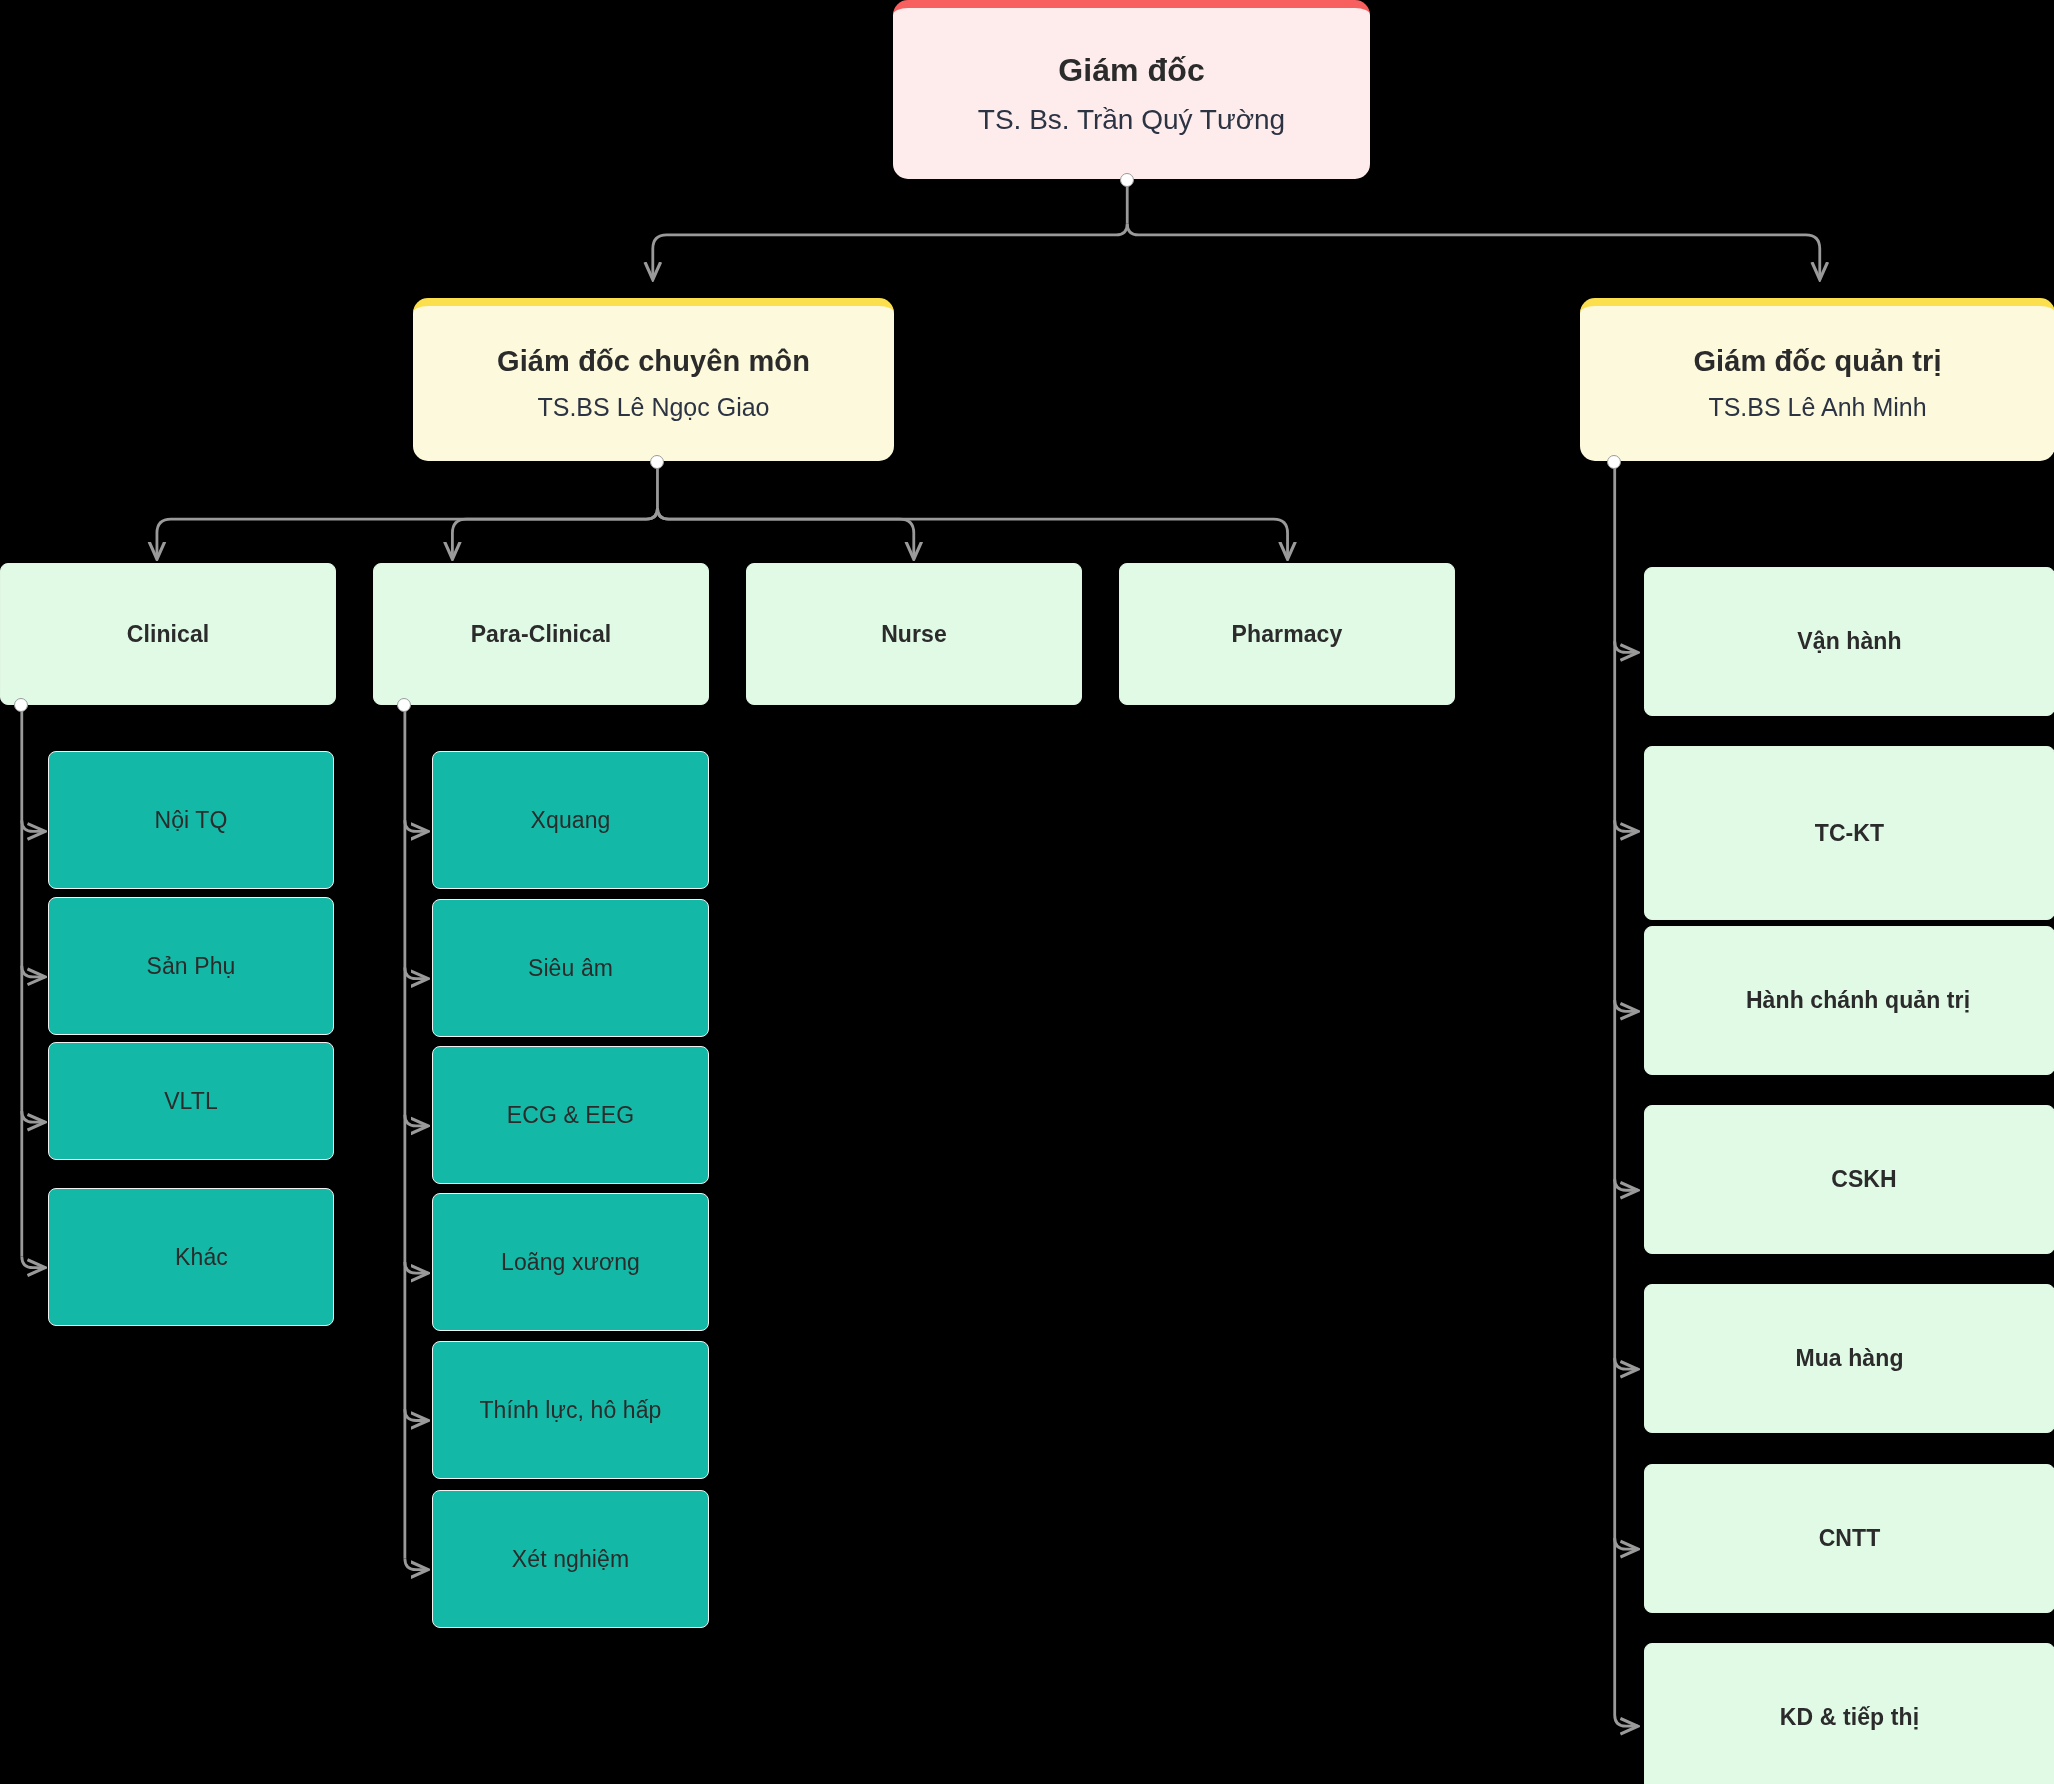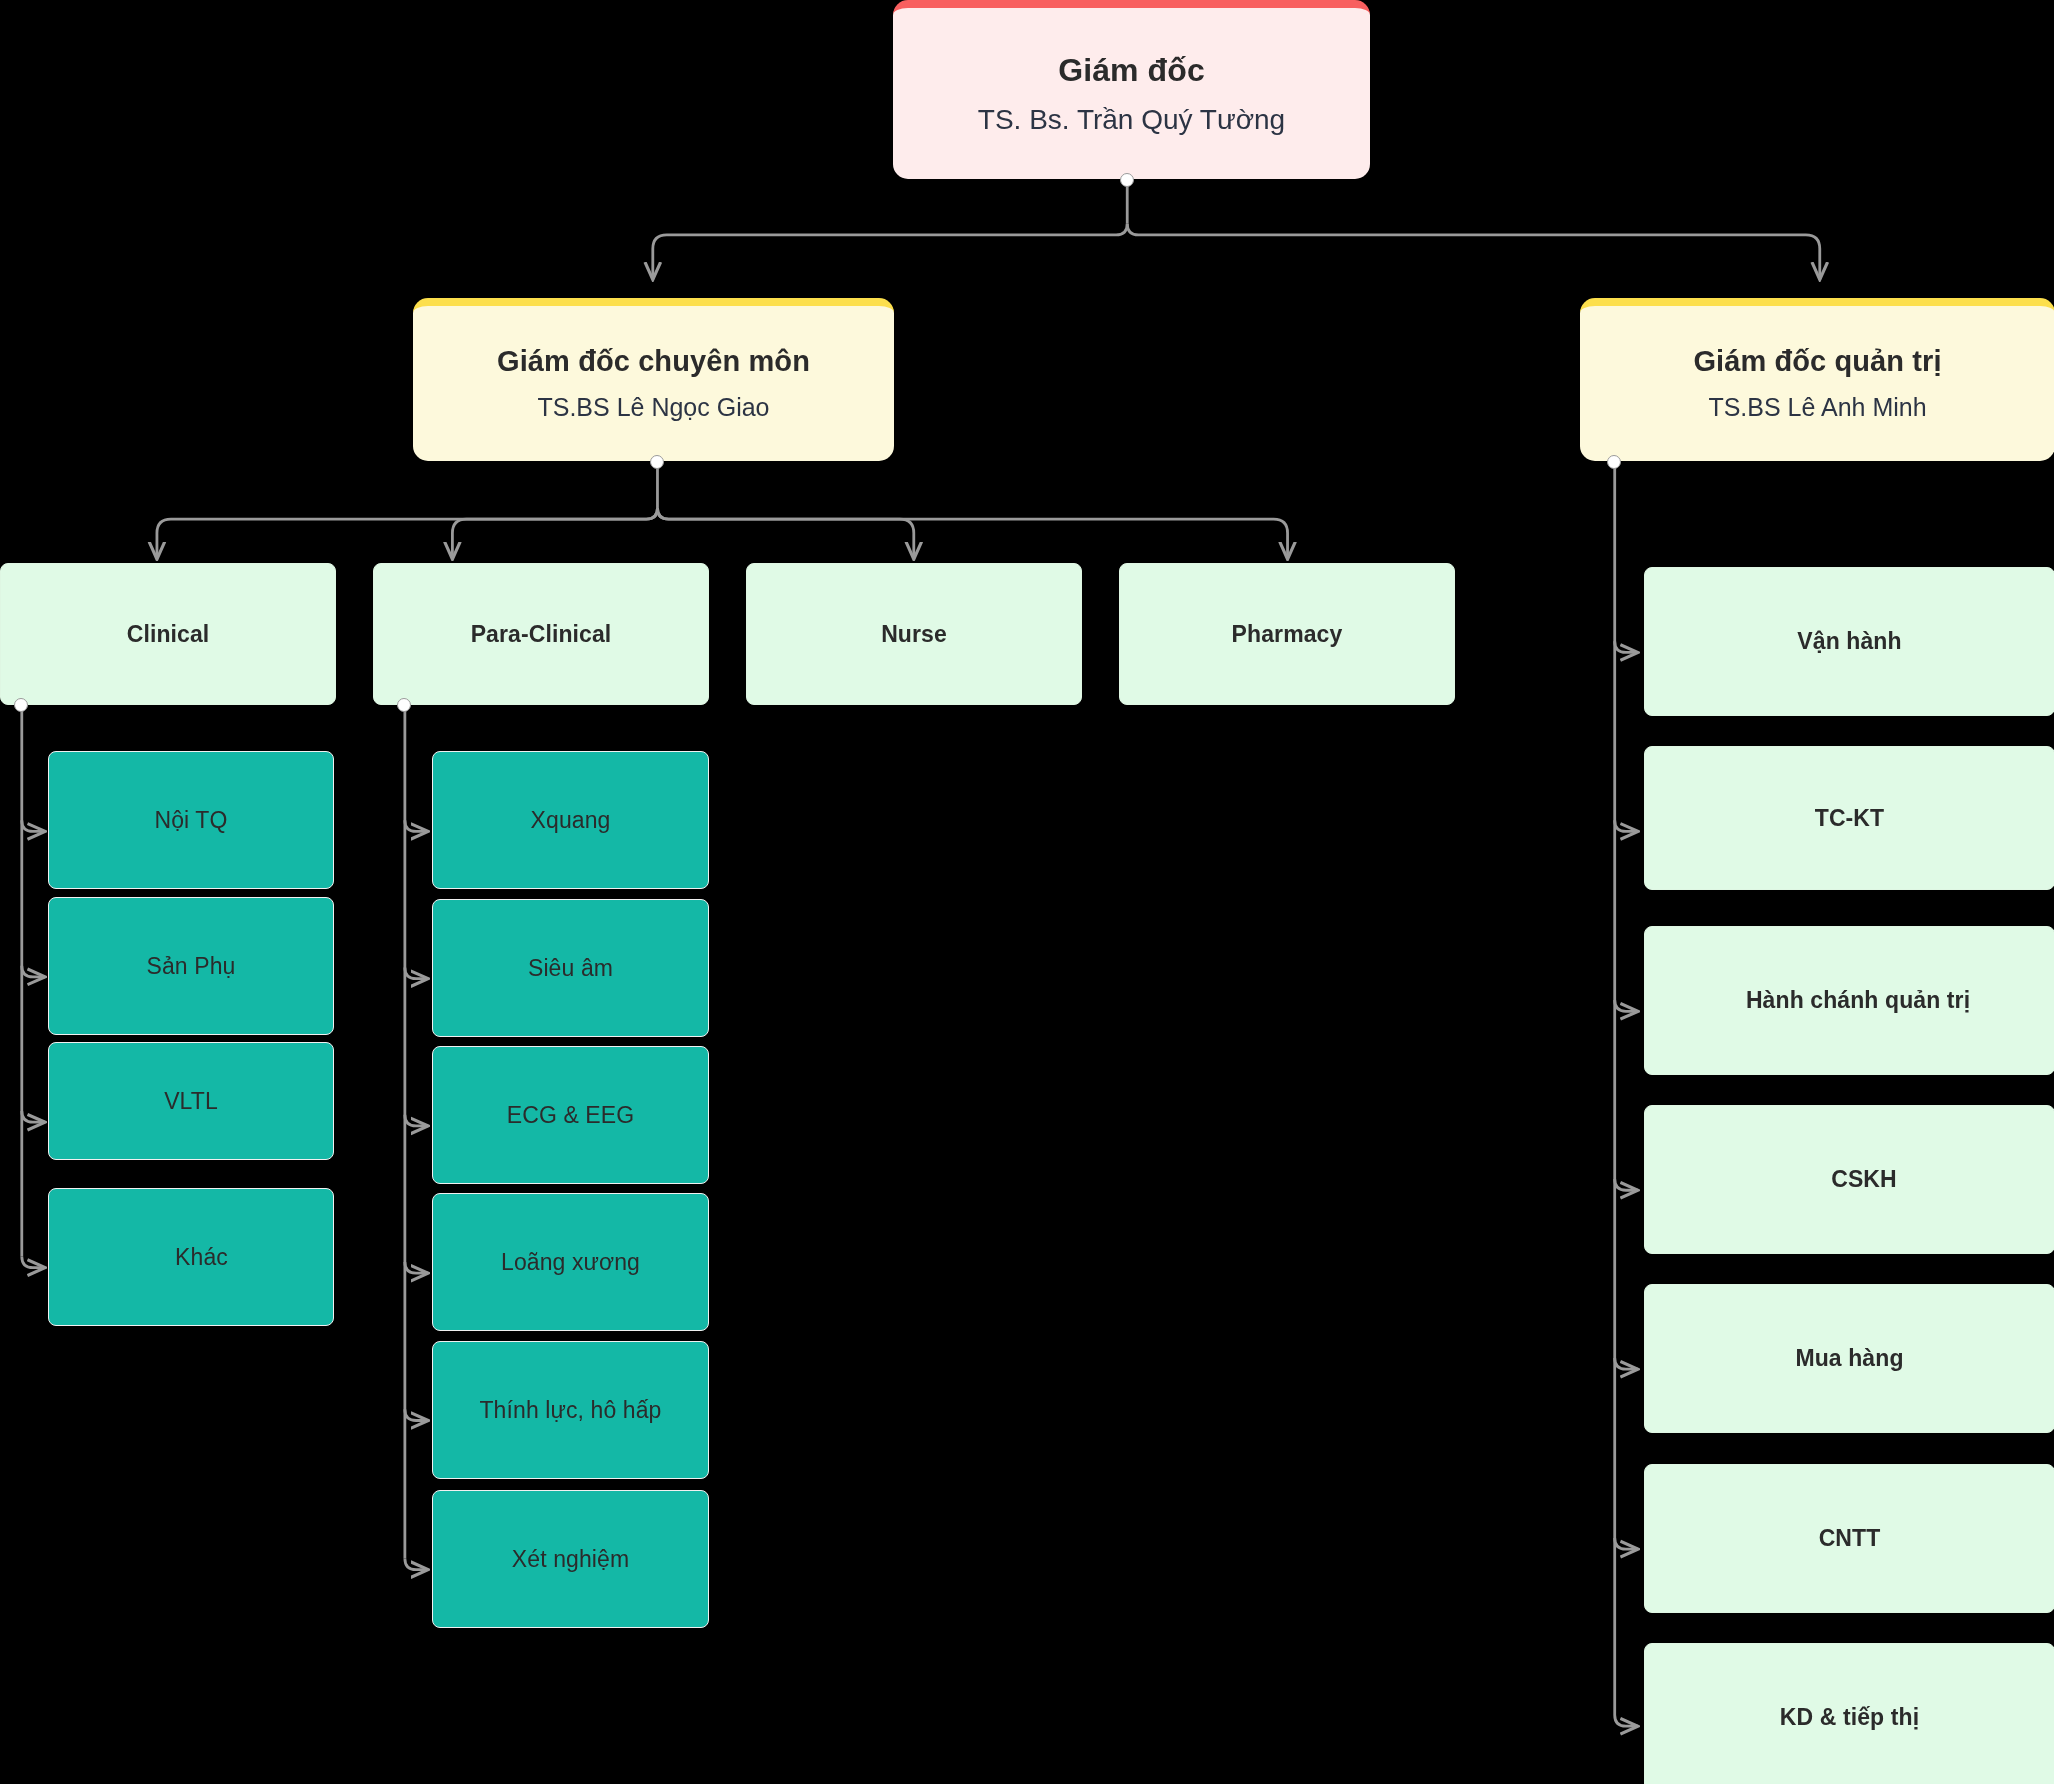--- a/index.html
+++ b/index.html
@@ -200,21 +200,21 @@
   <div class="node leaf" style="left:432px; top:1341px; width:277px; height:138px;">
     <div class="title">Thính lực, hô hấp</div>
   </div>
   <div class="node leaf" style="left:432px; top:1490px; width:277px; height:138px;">
     <div class="title">Xét nghiệm</div>
   </div>
 
   <div class="node dept" style="left:1644px; top:567px; width:411px; height:149px;">
     <div class="title">Vận hành</div>
   </div>
-  <div class="node dept" style="left:1644px; top:746px; width:411px; height:144px;">
+  <div class="node dept" style="left:1644px; top:746px; width:411px; height:174px;">
     <div class="title">TC-KT</div>
   </div>
   <div class="node dept" style="left:1644px; top:926px; width:411px; height:149px;padding-left:32px;">
     <div class="title">Hành chánh quản trị</div>
   </div>
   <div class="node dept" style="left:1644px; top:1105px; width:411px; height:149px;padding-left:44px;">
     <div class="title">CSKH</div>
   </div>
   <div class="node dept" style="left:1644px; top:1284px; width:411px; height:149px;">
     <div class="title">Mua hàng</div>

